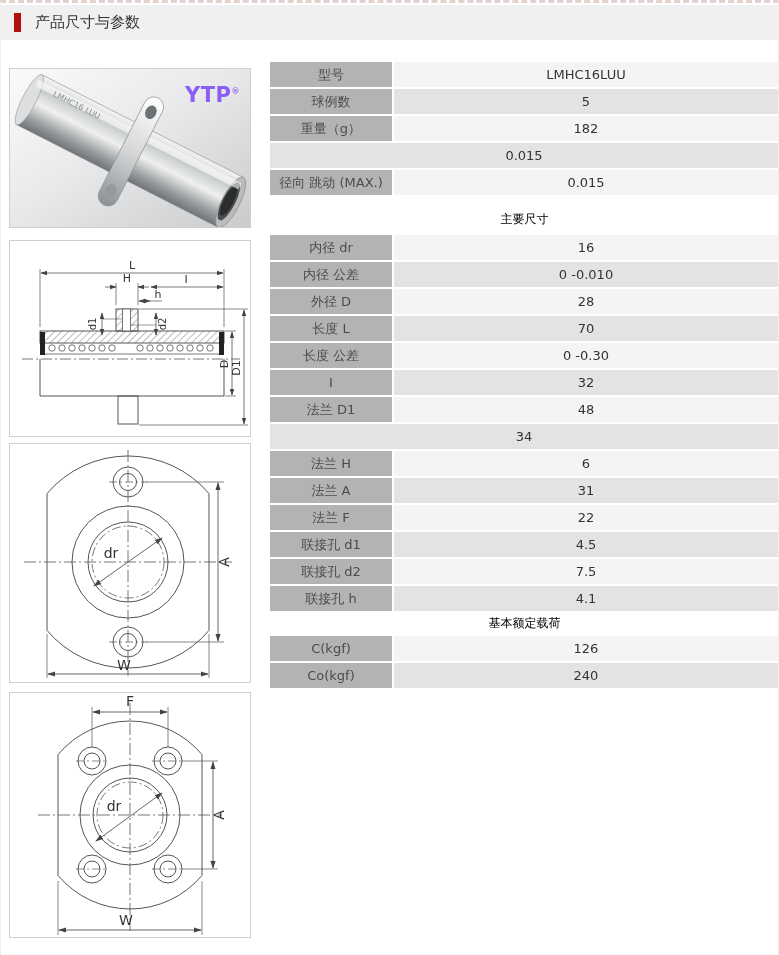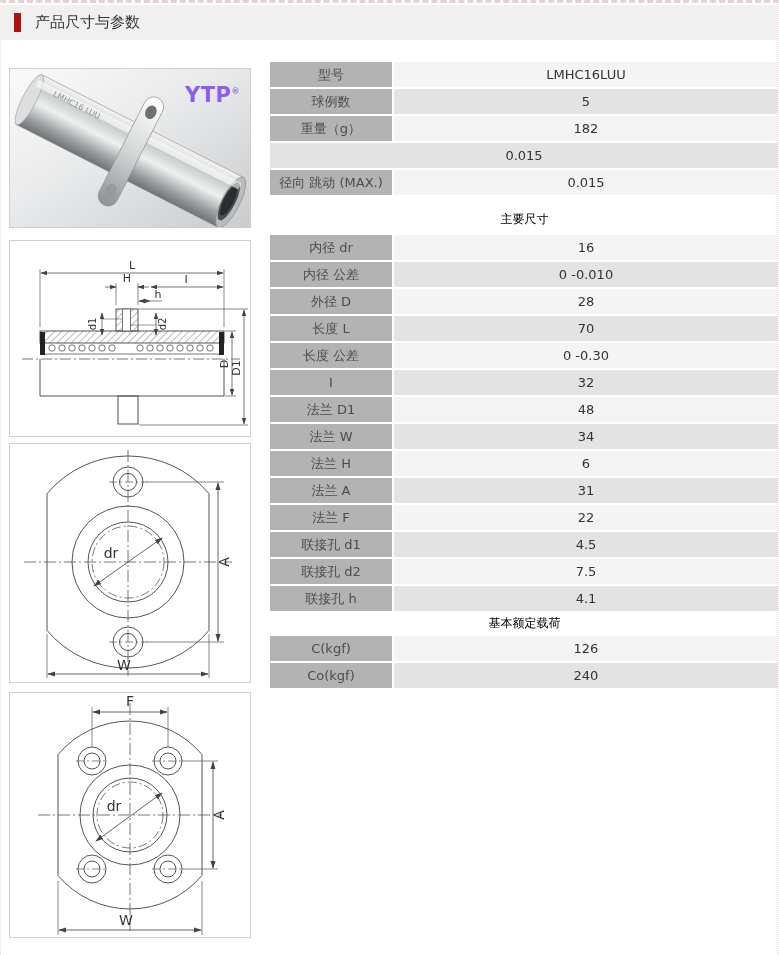--- a/index.html
+++ b/index.html
@@ -301,21 +301,20 @@
         </div>
         <div class="trow">
           <div class="tlabel">I</div>
           <div class="tvalue">32</div>
         </div>
         <div class="trow">
           <div class="tlabel">法兰 D1</div>
           <div class="tvalue">48</div>
         </div>
         <div class="trow">
-          <div class="tlabel">法兰 W</div>
           <div class="tvalue">34</div>
         </div>
         <div class="trow">
           <div class="tlabel">法兰 H</div>
           <div class="tvalue">6</div>
         </div>
         <div class="trow">
           <div class="tlabel">法兰 A</div>
           <div class="tvalue">31</div>
         </div>

